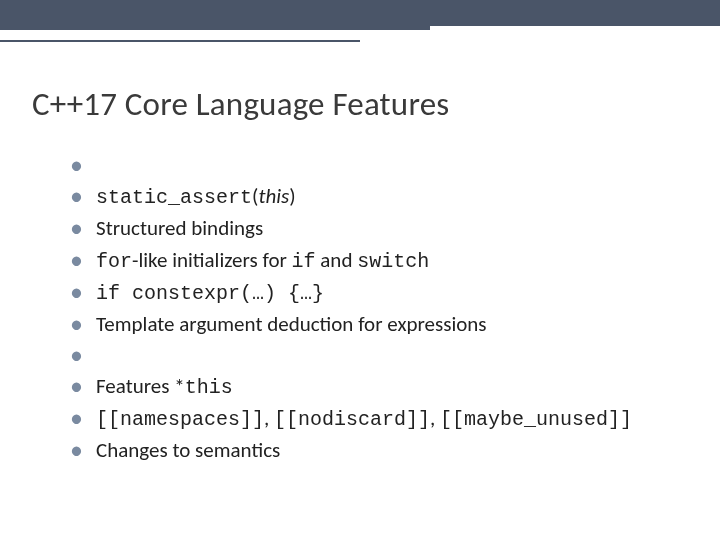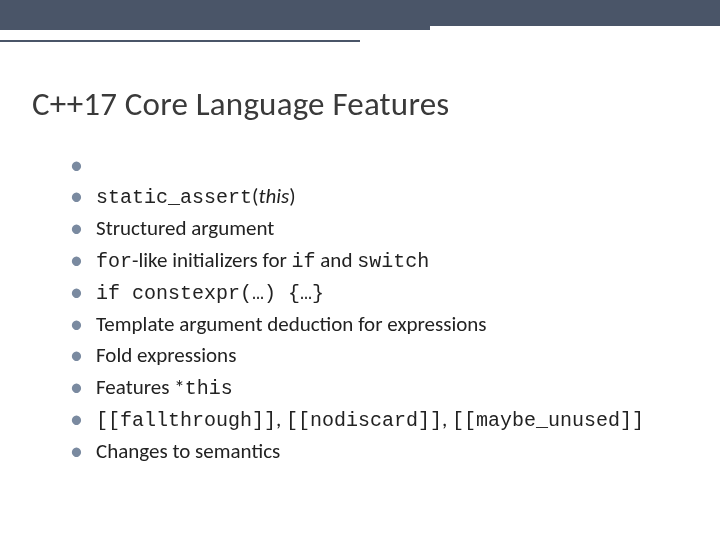--- a/index.html
+++ b/index.html
@@ -35,21 +35,21 @@
 
   <div class="row">
     <span class="dot">•</span>
     <span class="txt">
       <span class="code">static_assert</span><span>(</span><span class="ital">this</span><span>)</span>
     </span>
   </div>
 
   <div class="row">
     <span class="dot">•</span>
-    <span class="txt">Structured argument</span>
+    <span class="txt">Structured bindings</span>
   </div>
 
   <div class="row">
     <span class="dot">•</span>
     <span class="txt">
       <span class="code">for</span><span>-like initializers for </span><span class="code">if</span><span> and </span><span class="code">switch</span>
     </span>
   </div>
 
   <div class="row">
@@ -59,34 +59,33 @@
     </span>
   </div>
 
   <div class="row">
     <span class="dot">•</span>
     <span class="txt">Template argument deduction for expressions</span>
   </div>
 
   <div class="row">
     <span class="dot">•</span>
-    <span class="txt">Fold expressions</span>
   </div>
 
   <div class="row">
     <span class="dot">•</span>
     <span class="txt">
       <span>Features *</span><span class="code">this</span>
     </span>
   </div>
 
   <div class="row">
     <span class="dot">•</span>
     <span class="txt">
-      <span class="code">[[fallthrough]]</span><span>, </span><span class="code">[[nodiscard]]</span><span>, </span><span class="code">[[maybe_unused]]</span>
+      <span class="code">[[namespaces]]</span><span>, </span><span class="code">[[nodiscard]]</span><span>, </span><span class="code">[[maybe_unused]]</span>
     </span>
   </div>
 
   <div class="row">
     <span class="dot">•</span>
     <span class="txt">Changes to semantics</span>
   </div>
 
 </div>
 

